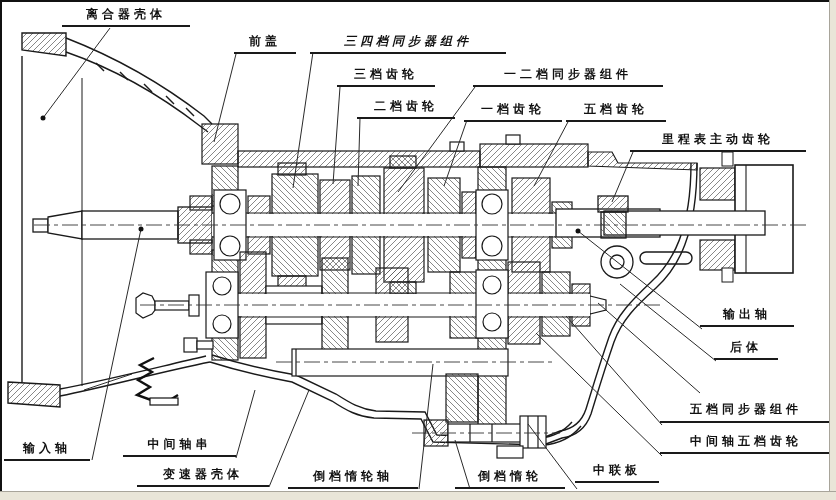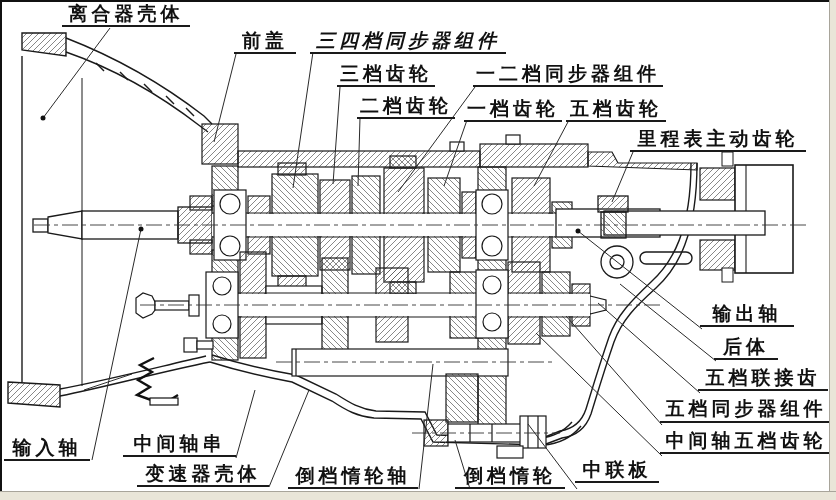--- a/index.html
+++ b/index.html
@@ -4,21 +4,21 @@
 <style>
   html,body{margin:0;padding:0;background:#777;}
   #stage{position:relative;width:836px;height:500px;background:#ffffff;overflow:hidden;
          font-family:"Liberation Sans","DejaVu Sans",sans-serif;}
   
   .edge-top{position:absolute;left:0;top:0;width:830px;height:2px;background:#111;}
   .edge-left{position:absolute;left:0;top:0;width:2px;height:492px;background:#111;}
   .edge-right{position:absolute;right:0;top:0;width:6px;height:500px;background:#e9e5d8;border-left:1px solid #a8a49a;}
   .edge-bottom{position:absolute;left:0;bottom:0;width:836px;height:8px;background:#e9e5d8;border-top:1px solid #a8a49a;}
   svg{position:absolute;left:0;top:0;}
-  .lbl{position:absolute;font-size:19px;font-weight:bold;color:#111;letter-spacing:4px;
+  .lbl{position:absolute;font-size:12px;font-weight:bold;color:#111;letter-spacing:4px;
        text-align:center;white-space:nowrap;line-height:20px;padding-bottom:1px;
        border-bottom:2px solid #1a1a1a;}
 </style>
 </head>
 <body>
 
 <div id="stage">
 
   <svg width="836" height="500" viewBox="0 0 836 500">
     <defs>
@@ -223,21 +223,20 @@
   <div class="lbl" style="left:234px; top:31px;  width:62px;">前盖</div>
   <div class="lbl" style="left:310px; top:31px;  width:196px;font-style:italic;">三四档同步器组件</div>
   <div class="lbl" style="left:473px; top:64px;  width:190px;">一二档同步器组件</div>
   <div class="lbl" style="left:337px; top:64px;  width:98px;">三档齿轮</div>
   <div class="lbl" style="left:357px; top:96px;  width:98px;">二档齿轮</div>
   <div class="lbl" style="left:464px; top:99px;  width:98px;">一档齿轮</div>
   <div class="lbl" style="left:566px; top:99px;  width:100px;">五档齿轮</div>
   <div class="lbl" style="left:630px; top:129px; width:176px;">里程表主动齿轮</div>
   <div class="lbl" style="left:700px; top:304px; width:94px;">输出轴</div>
   <div class="lbl" style="left:714px; top:337px; width:64px;">后体</div>
-  <div class="lbl" style="left:698px; top:368px; width:130px;">五档联接齿</div>
   <div class="lbl" style="left:660px; top:400px; width:172px;font-family:Liberation Mono, monospace;">五档同步器组件</div>
   <div class="lbl" style="left:660px; top:431px; width:172px;">中间轴五档齿轮</div>
   <div class="lbl" style="left:575px; top:460px; width:84px;">中联板</div>
   <div class="lbl" style="left:455px; top:466px; width:110px;">倒档惰轮</div>
   <div class="lbl" style="left:288px; top:466px; width:130px;">倒档惰轮轴</div>
   <div class="lbl" style="left:137px; top:464px; width:132px;text-align:center;">变速器壳体</div>
   <div class="lbl" style="left:123px; top:434px; width:113px;">中间轴串</div>
   <div class="lbl" style="left:4px;   top:438px; width:86px;">输入轴</div>
 
   <div class="edge-top"></div>

